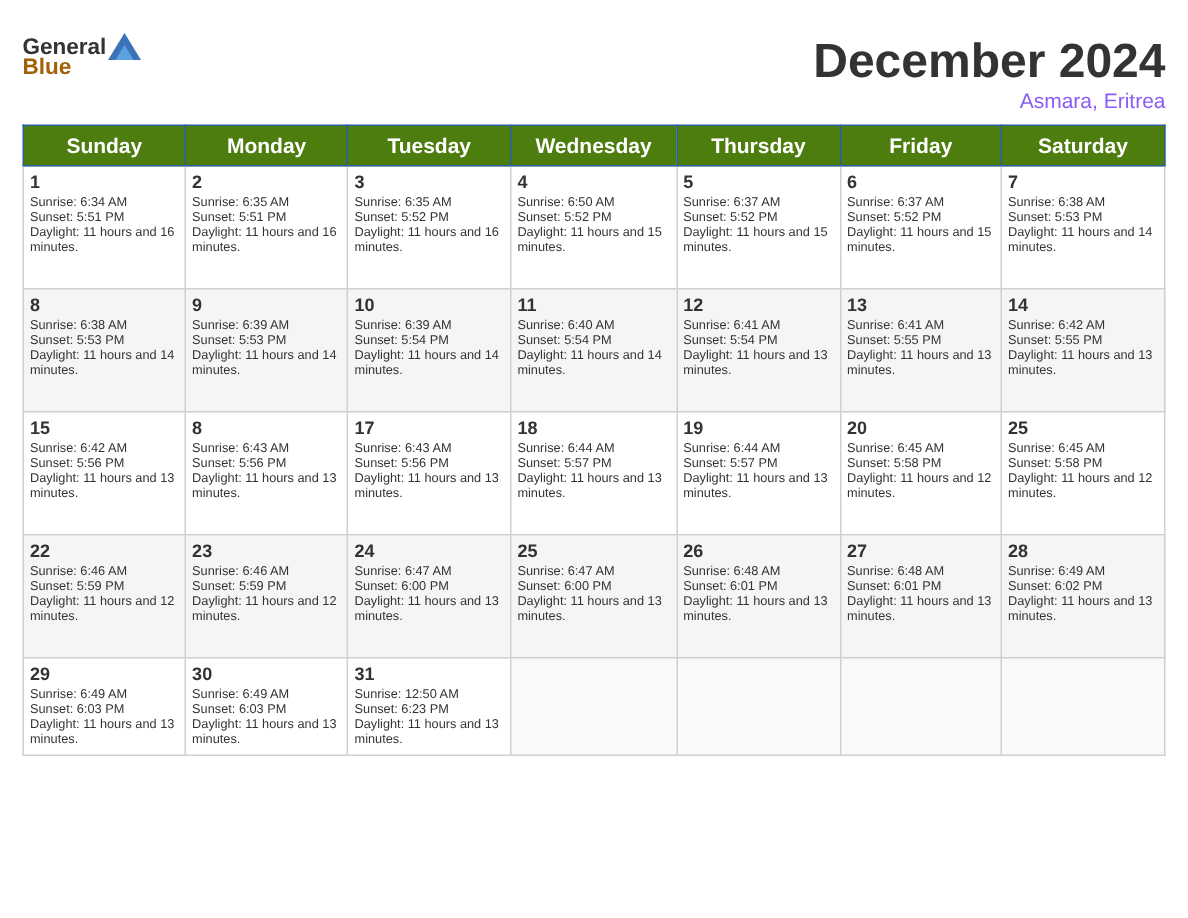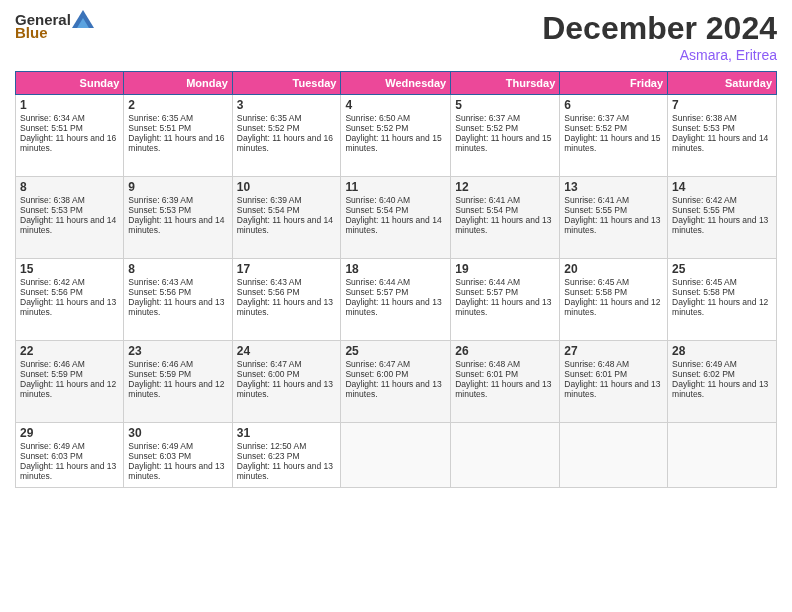--- a/index.html
+++ b/index.html
@@ -6,21 +6,21 @@
     body {
       width: 792px;
       height: 612px;
       font-family: Arial, sans-serif;
       background: #fff;
       overflow: hidden;
     }
     .page {
       width: 792px;
       height: 612px;
-      padding: 10px 15px;
+      padding: 22px 15px;
       border-radius: 16px;
     }
     .header {
       display: flex;
       justify-content: space-between;
       align-items: flex-start;
       margin-bottom: 8px;
     }
     .logo {
       display: flex;
@@ -37,26 +37,26 @@
     }
     .location {
       font-size: 14px;
       color: #8b5cf6;
     }
     .calendar {
       width: 100%;
       border-collapse: collapse;
     }
     .calendar th {
-      background-color: #ec4899;
+      background-color: #4d7c0f;
       color: white;
-      font-size: 11px;
+      font-size: 14px;
       font-weight: bold;
       padding: 5px 4px;
-      text-align: right;
+      text-align: center;
       border: 1px solid #2a5fa0;
     }
     .calendar td {
       border: 1px solid #d0d0d0;
       vertical-align: top;
       padding: 3px 4px;
       width: 113px;
       height: 82px;
       font-size: 8.5px;
       color: #333;

